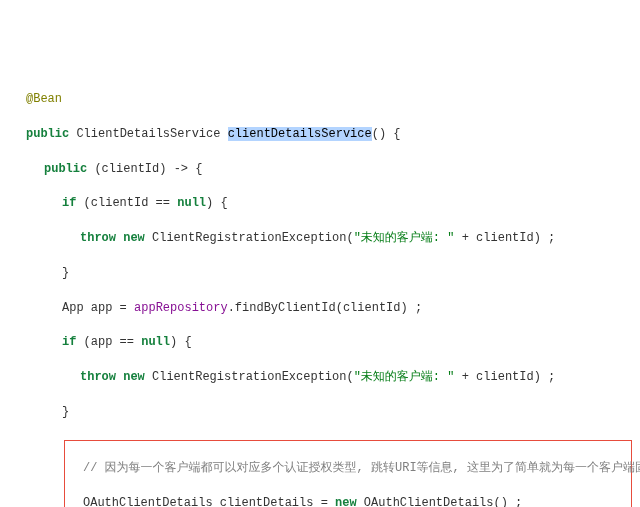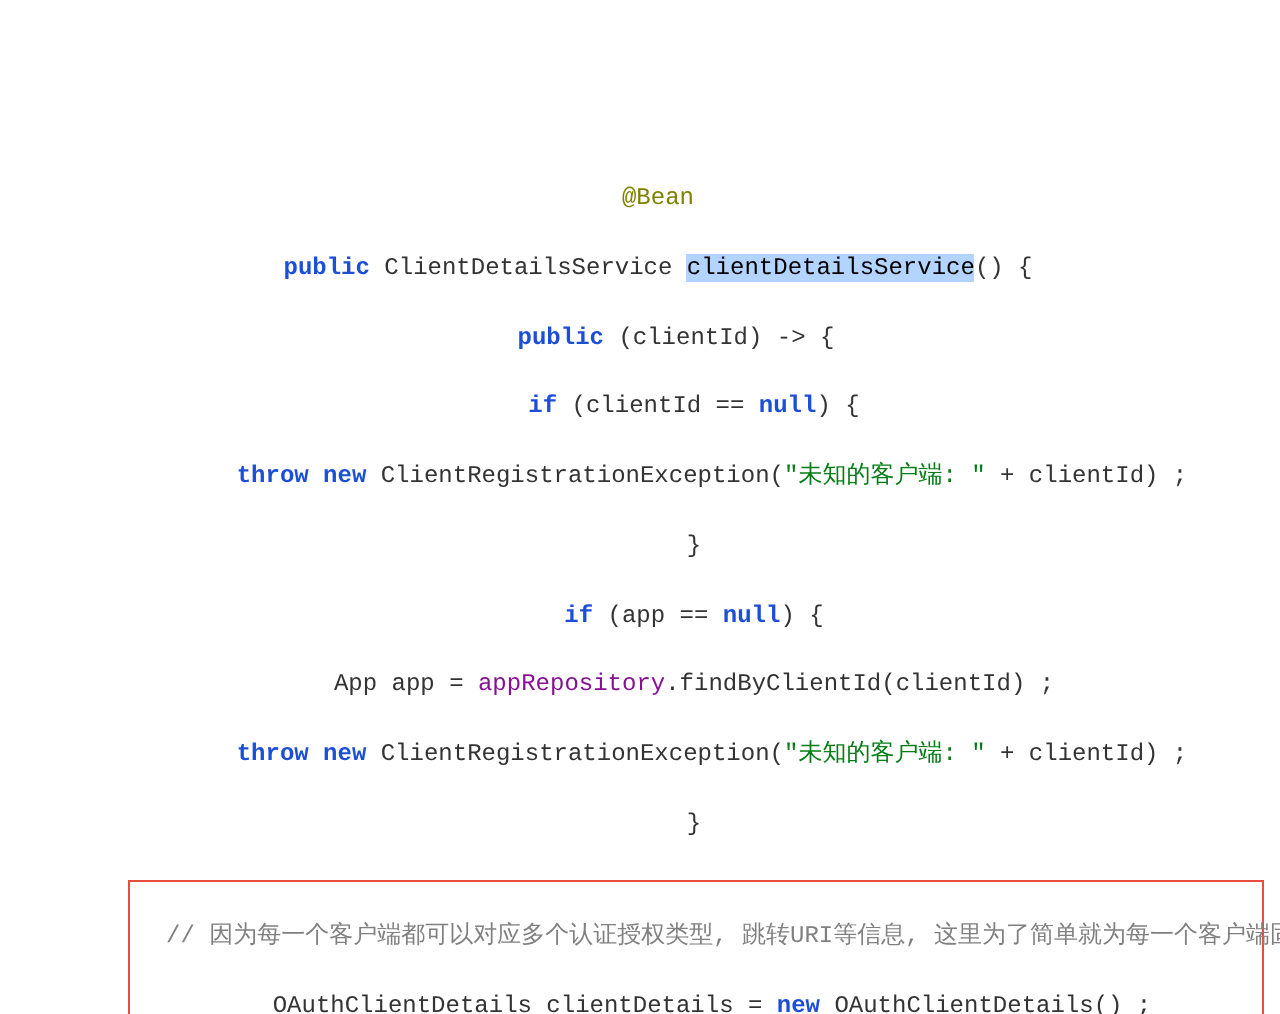--- a/index.html
+++ b/index.html
@@ -10,55 +10,55 @@
     background: #ffffff;
     color: #333333;
     padding: 4px 8px;
     width: 640px;
     white-space: pre;
   }
   .code-container {
     position: relative;
   }
   .annot { color: #808000; }
-  .kw { color: #1d4ed8; font-weight: bold; }
+  .kw { color: #15803d; font-weight: bold; }
   .type { color: #333333; }
   .method-decl { background: #b3d4ff; color: #000; }
   .field { color: #871094; }
   .str { color: #067d17; }
   .comment { color: #808080; }
   .punct { color: #333333; }
   .red-border {
     border: 1px solid #e74c3c;
     padding: 2px 2px 2px 2px;
     margin-left: 56px;
     margin-top: 1px;
     margin-bottom: 1px;
   }
-  .line { display: block; text-align: center; }
+  .line { display: block; }
   .i1 { padding-left: 18px; }
   .i2 { padding-left: 36px; }
   .i3 { padding-left: 54px; }
   .i4 { padding-left: 72px; } 
   .bi2 { padding-left: 16px; }
 </style>
 </head>
 <body>
 
 
 
 <div class="code-container">
 <span class="line i1"><span class="annot">@Bean</span></span>
 <span class="line i1"><span class="kw">public</span> <span class="type">ClientDetailsService</span> <span class="method-decl">clientDetailsService</span><span class="punct">() {</span></span>
 <span class="line i2"><span class="kw">public</span><span class="punct"> (clientId) -&gt; {</span></span>
 <span class="line i3"><span class="kw">if</span><span class="punct"> (clientId == </span><span class="kw">null</span><span class="punct">) {</span></span>
 <span class="line i4"><span class="kw">throw new</span><span class="type"> ClientRegistrationException(</span><span class="str">"未知的客户端: "</span><span class="punct"> + clientId) ;</span></span>
 <span class="line i3"><span class="punct">}</span></span>
+<span class="line i3"><span class="type">App</span><span class="punct"> app = </span><span class="field">appRepository</span><span class="punct">.findByClientId(clientId) ;</span></span>
 <span class="line i3"><span class="kw">if</span><span class="punct"> (app == </span><span class="kw">null</span><span class="punct">) {</span></span>
-<span class="line i3"><span class="type">App</span><span class="punct"> app = </span><span class="field">appRepository</span><span class="punct">.findByClientId(clientId) ;</span></span>
 <span class="line i4"><span class="kw">throw new</span><span class="type"> ClientRegistrationException(</span><span class="str">"未知的客户端: "</span><span class="punct"> + clientId) ;</span></span>
 <span class="line i3"><span class="punct">}</span></span>
 <div class="red-border">
 <span class="line bi2"><span class="comment">// 因为每一个客户端都可以对应多个认证授权类型, 跳转URI等信息, 这里为了简单就为每一个客户端固定了这些信息</span></span>
 <span class="line bi2"><span class="type">OAuthClientDetails</span><span class="punct"> clientDetails = </span><span class="kw">new</span><span class="punct"> OAuthClientDetails() ;</span></span>
 
 
 
 
 

